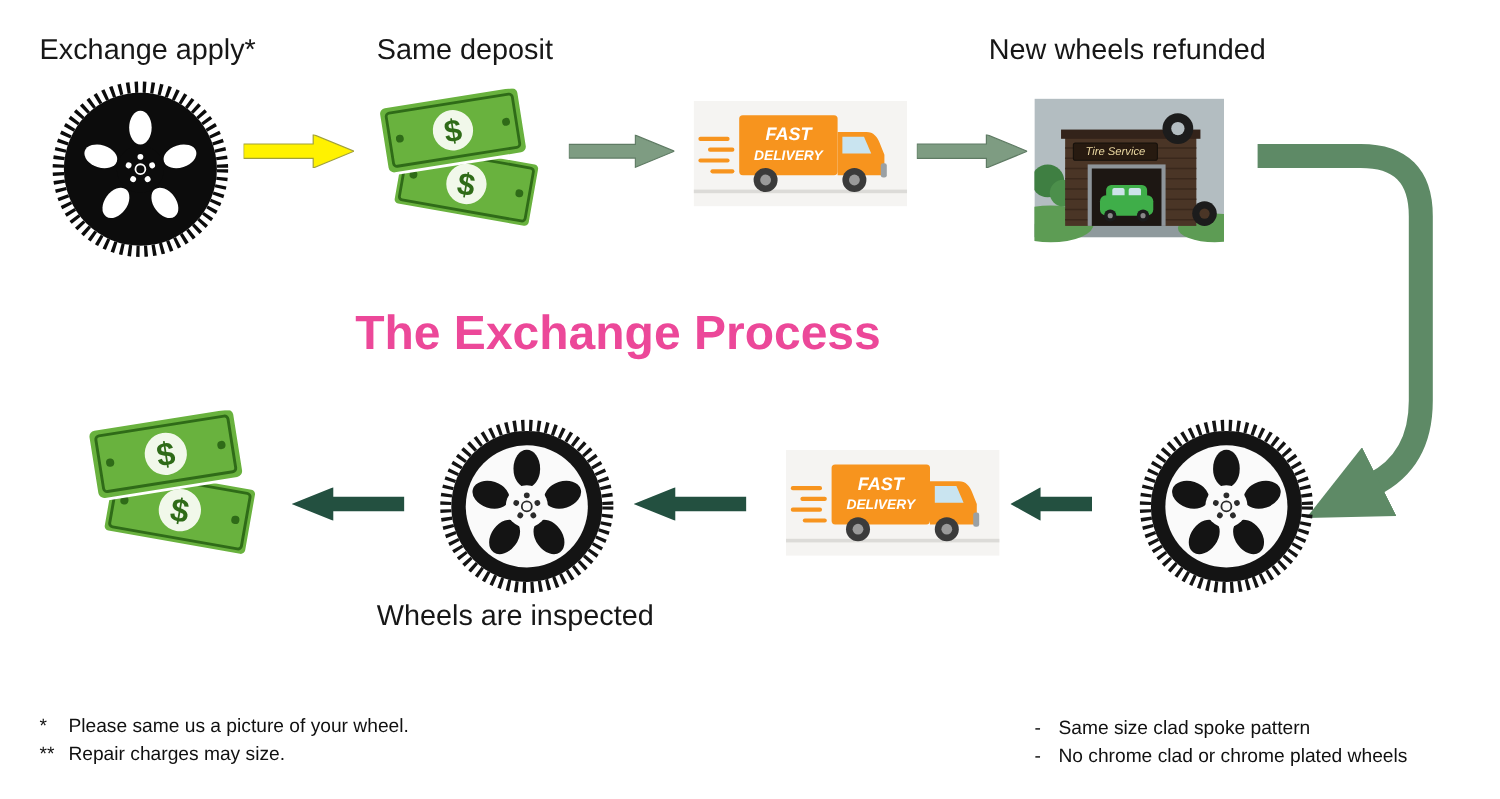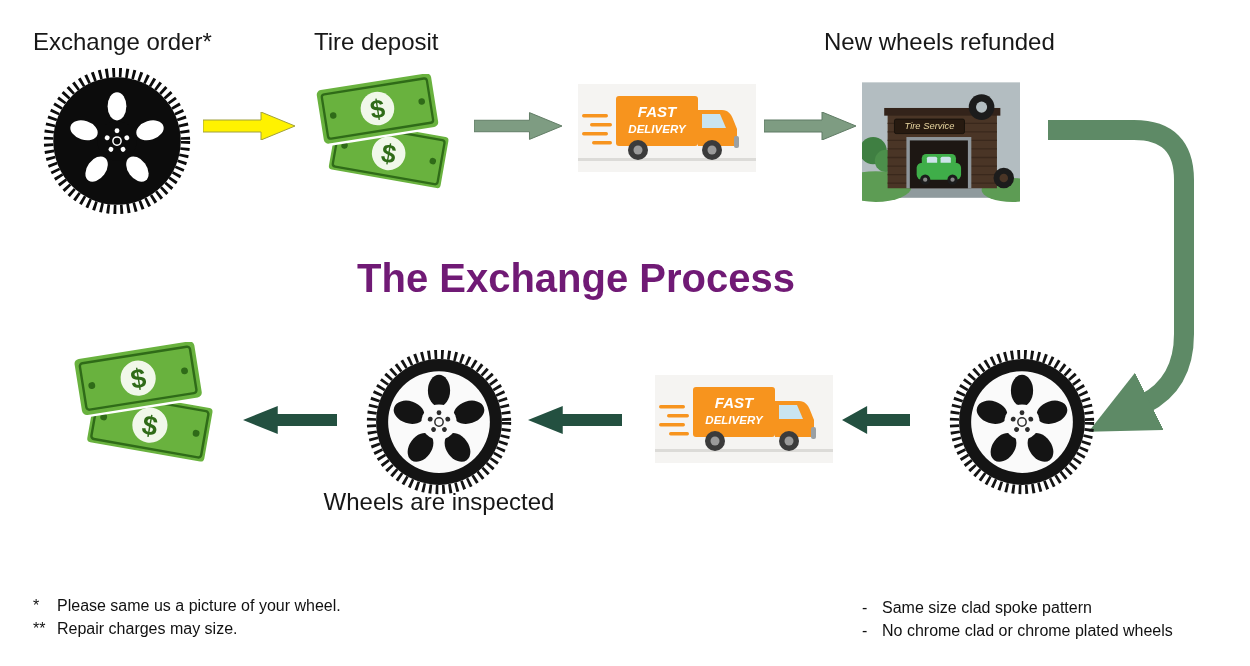--- a/index.html
+++ b/index.html
@@ -4,35 +4,35 @@
 <style>
   html,body{margin:0;padding:0;background:#ffffff;}
   .canvas{
     position:relative;width:1250px;height:666px;background:#ffffff;
     font-family:"Liberation Sans",sans-serif;color:#1a1a1a;overflow:hidden;
   }
   .abs{position:absolute;}
   .step-label{font-size:24px;font-weight:400;color:#171717;white-space:nowrap;}
   .step-label.center{white-space:normal;text-align:center;line-height:1.32;}
   .diagram-title{
-    font-size:40px;font-weight:700;color:#701a75;text-align:center;white-space:nowrap;
+    font-size:40px;font-weight:700;color:#ec4899;white-space:nowrap;
   }
   .icon svg{display:block;width:100%;height:100%;}
   svg text{font-family:"Liberation Sans",sans-serif;}
   .footnotes{font-size:16px;color:#111;}
   .footnote-row{display:flex;line-height:23px;}
   .footnote-row .marker{width:24px;flex:0 0 24px;}
   .footnotes.right .footnote-row .marker{width:20px;flex:0 0 20px;text-align:left;}
 </style>
 </head>
 <body>
 
 <div class="canvas">
 
-  <div class="abs step-label" style="left:33px;top:28px;">Exchange order*</div>
+  <div class="abs step-label" style="left:33px;top:28px;">Exchange apply*</div>
 
   <div class="abs icon" style="left:42px;top:66px;width:150px;height:150px;">
     <svg viewBox="0 0 160 160">
       <circle cx="80" cy="80" r="73" fill="none" stroke="#0c0c0c" stroke-width="10" stroke-dasharray="3 4.2"></circle>
       <circle cx="80" cy="80" r="68" fill="#0c0c0c"></circle>
       <g fill="#ffffff">
         <ellipse cx="80" cy="43" rx="10" ry="15"></ellipse>
         <ellipse cx="80" cy="43" rx="10" ry="15" transform="rotate(72 80 80)"></ellipse>
         <ellipse cx="80" cy="43" rx="10" ry="15" transform="rotate(144 80 80)"></ellipse>
         <ellipse cx="80" cy="43" rx="10" ry="15" transform="rotate(216 80 80)"></ellipse>
@@ -49,21 +49,21 @@
       <circle cx="80" cy="80" r="4.4" fill="none" stroke="#ffffff" stroke-width="1.6"></circle>
     </svg>
   </div>
 
   <div class="abs icon" style="left:203px;top:112px;width:92px;height:28px;">
     <svg viewBox="0 0 92 28">
       <polygon points="0,8 58,8 58,0 92,14 58,28 58,20 0,20" fill="#FFF200" stroke="#a0a03c" stroke-width="1"></polygon>
     </svg>
   </div>
 
-  <div class="abs step-label" style="left:314px;top:28px;">Tire deposit</div>
+  <div class="abs step-label" style="left:314px;top:28px;">Same deposit</div>
 
   <div class="abs icon" style="left:293px;top:74px;width:182px;height:126px;">
     <svg viewBox="0 0 190 135">
 
       <g transform="translate(38,56) rotate(10 62 29)">
         <rect x="0" y="0" width="124" height="58" rx="5" fill="#69B23E" stroke="#ffffff" stroke-width="2.5"></rect>
         <rect x="5" y="5" width="114" height="48" rx="3" fill="none" stroke="#2F6B18" stroke-width="2.5"></rect>
         <circle cx="62" cy="29" r="18" fill="#F1F8EA"></circle>
         <text x="62" y="39" font-size="28" font-weight="bold" fill="#2F6B18" text-anchor="middle">$</text>
         <circle cx="14" cy="29" r="3.5" fill="#2F6B18"></circle>
@@ -248,21 +248,21 @@
         <circle cx="80" cy="70" r="2.6"></circle>
         <circle cx="80" cy="70" r="2.6" transform="rotate(72 80 80)"></circle>
         <circle cx="80" cy="70" r="2.6" transform="rotate(144 80 80)"></circle>
         <circle cx="80" cy="70" r="2.6" transform="rotate(216 80 80)"></circle>
         <circle cx="80" cy="70" r="2.6" transform="rotate(288 80 80)"></circle>
       </g>
       <circle cx="80" cy="80" r="4.5" fill="none" stroke="#2b2b2b" stroke-width="1.6"></circle>
     </svg>
   </div>
 
-  <div class="abs step-label" style="left:314px;top:488px;width:250px;text-align:center;">Wheels are inspected</div>
+  <div class="abs step-label" style="left:314px;top:500px;width:250px;text-align:left;">Wheels are inspected</div>
 
   <div class="abs icon" style="left:243px;top:406px;width:94px;height:28px;">
     <svg viewBox="0 0 92 28" preserveAspectRatio="none">
       <polygon points="92,8 34,8 34,0 0,14 34,28 34,20 92,20" fill="#235040"></polygon>
     </svg>
   </div>
 
   <div class="abs icon" style="left:52px;top:342px;width:186px;height:132px;">
     <svg viewBox="0 0 190 135">
       <g transform="translate(38,56) rotate(10 62 29)">

